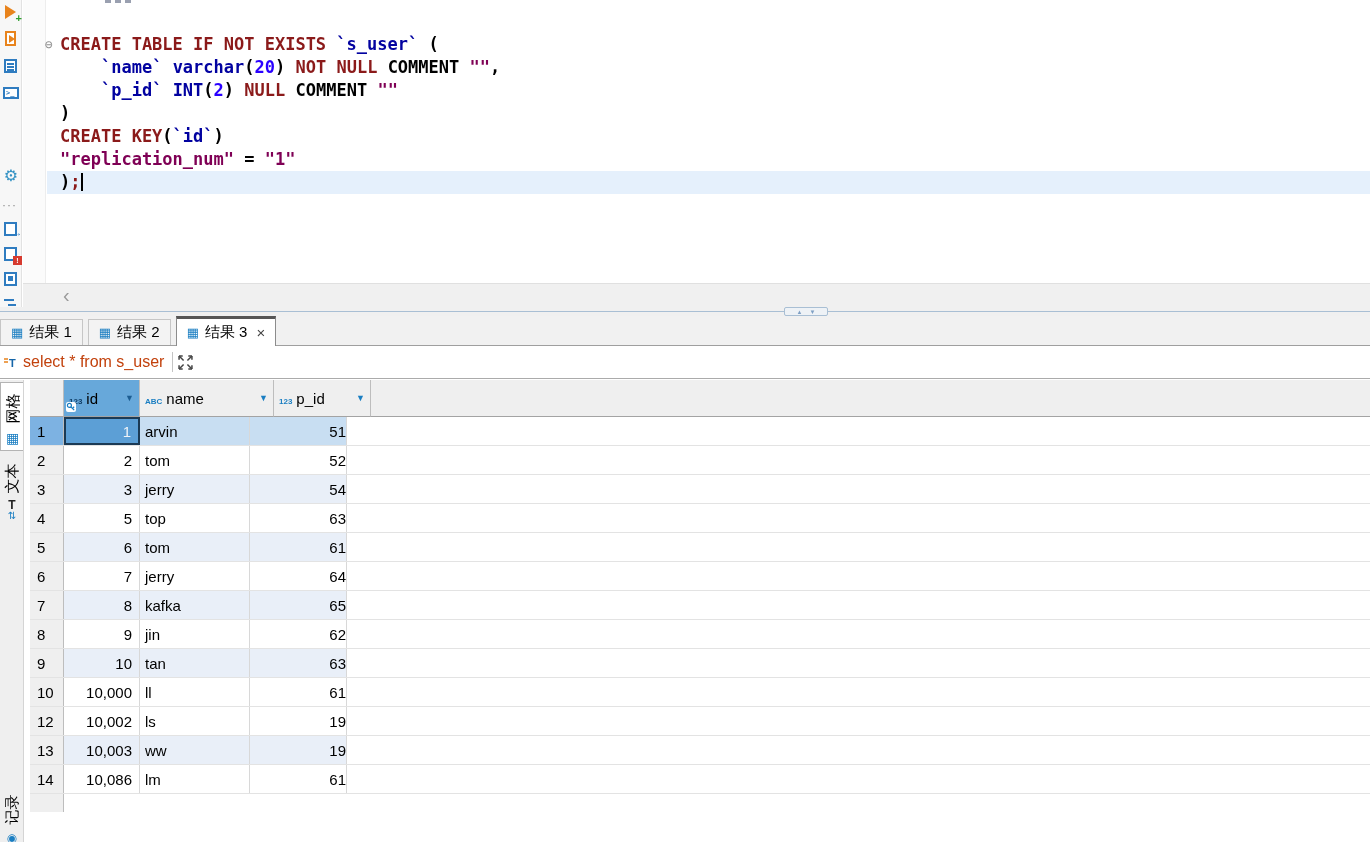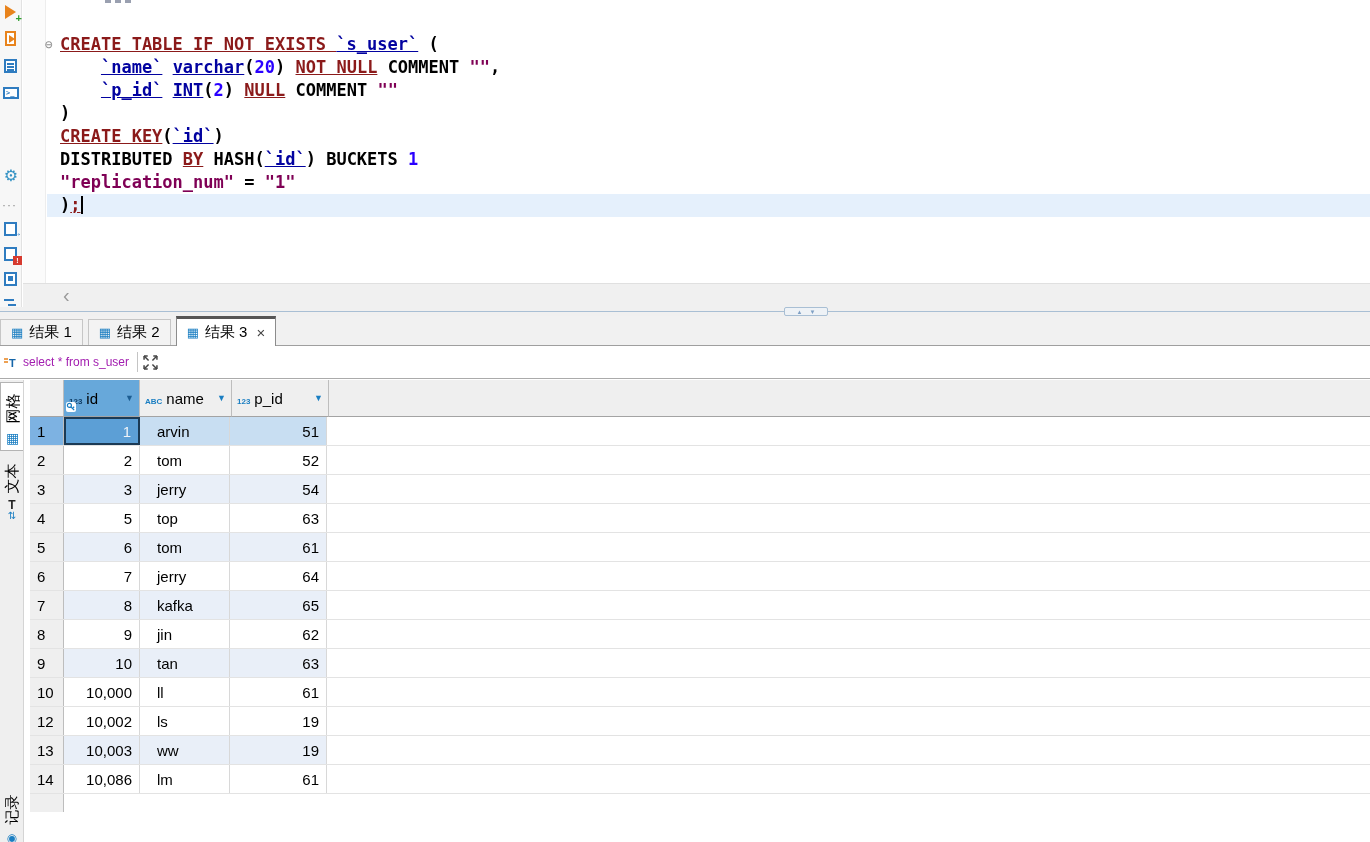--- a/index.html
+++ b/index.html
@@ -29,22 +29,22 @@
                 color:#fff; font-size:7px; font-weight:bold; text-align:center; line-height:9px; }
   .dot-blue   { position:absolute; left:6px; top:6px; width:5px; height:5px; background:#2f7cc0; }
 
   
   #editor { position:absolute; left:23px; top:0; width:1347px; height:283px; background:#fff; }
   #gutter { position:absolute; left:0; top:0; width:23px; height:100%; background:#fbfbfb; border-right:1px solid #ededed; }
   #code   { position:absolute; left:24px; top:10px; right:0; }
   .codeline { position:relative; height:23px; line-height:23px; white-space:pre; padding-left:13px;
               font-family:"DejaVu Sans Mono", monospace; font-size:17px; font-weight:bold; }
   .codeline.current { background:#e5f0fc; }
-  .tok-kw  { color:#8b1a1a;text-decoration:underline; }
-  .tok-id  { color:#0202a0;text-decoration:underline; }
+  .tok-kw  { color:#8b1a1a; }
+  .tok-id  { color:#0202a0; }
   .tok-num { color:#2a00ff; }
   .tok-str { color:#7f0055; }
   .tok-pl  { color:#000000; }
   .fold { position:absolute; left:-2px; top:0; font-size:13px; color:#8f8f8f; font-weight:normal; }
   .caret { display:inline-block; width:2px; height:18px; background:#000; vertical-align:-3px; }
   .smudge { position:absolute; top:0; width:6px; height:3px; background:#9aa0b0; }
 
   
   #hscroll { position:absolute; left:23px; top:283px; width:1347px; height:24px;
              background:#f0f0f0; border-top:1px solid #e0e0e0; }
@@ -65,21 +65,21 @@
           background:#f3f3f3; border:1px solid #c6c6c6; border-bottom:none; font-size:15px; cursor:pointer; }
   .rtab.active { height:30px; background:#fff; border:1px solid #8c8c8c; border-bottom:none;
                  border-top:3px solid #565656; margin-bottom:-1px; z-index:2; }
   .rtab .gicon { color:#1a7ec2; font-size:13px; line-height:13px; }
   .rtab .xclose { color:#444; font-size:15px; margin-left:3px; cursor:pointer; }
 
   
   #filterbar { position:absolute; left:0; top:346px; width:1370px; height:33px; background:#fff;
                border-bottom:1px solid #ababab; display:flex; align-items:center; }
   #filterbar .ficon { margin-left:2px; width:17px; height:17px; flex:none; }
-  #filterbar .query { color:#a21caf; font-size:12px; margin-left:4px; white-space:nowrap; }
+  #filterbar .query { color:#c2410c; font-size:16px; margin-left:4px; white-space:nowrap; }
   #filterbar .vsep { width:1px; height:20px; background:#c4c4c4; margin:0 5px 0 8px; }
   #filterbar .expico { width:15px; height:15px; flex:none; }
   #filterbar .phold { color:#9b9b9b; font-size:16px; font-style:italic; margin-left:6px; white-space:nowrap; }
 
   
   #results { position:absolute; left:0; top:380px; width:1370px; height:462px; background:#fff; }
   #sidetabs { position:absolute; left:0; top:0; width:24px; height:100%;
               background:#efefef; border-right:1px solid #d4d4d4; overflow:hidden; }
   .stab { width:24px; display:flex; flex-direction:column; align-items:center; padding:6px 0 4px 0; margin-top:2px; cursor:pointer; }
   .stab .lblbox { display:flex; align-items:center; justify-content:center; }
@@ -104,22 +104,22 @@
   .hcell.sel .ticn { color:#103f68; }
   .keybadge { position:absolute; left:-3px; bottom:-5px; width:10px; height:10px; background:#fff; border-radius:2px; }
   .harrow { margin-left:auto; font-size:9px; color:#1a7ec2; padding-left:8px; }
   .hcell.sel .harrow { color:#1c5d92; }
 
   #gridbody .row { display:flex; height:29px; border-bottom:1px solid #e3e3e3; }
   .rn { width:34px; flex:none; background:#efefef; border-right:1px solid #bdbdbd;
         font-size:15px; display:flex; align-items:center; padding-left:7px; cursor:pointer; }
   .cell { flex:none; font-size:15px; display:flex; align-items:center; border-right:1px solid #d8d8d8; cursor:pointer; }
   .c-id   { width:76px;  justify-content:flex-end; padding-right:7px; }
-  .c-name { width:90px; padding-left:17px; }
-  .c-pid  { width:97px;  justify-content:flex-end; padding-right:7px; }
+  .c-name { width:110px; padding-left:5px; }
+  .c-pid  { width:97px;  justify-content:flex-end; }
   .fillcell { flex:1; background:#fff; }
   .row.tint .cell { background:#e9eff8; }
   .row.plain .cell { background:#fff; }
   .row.selected .rn { background:#7db2e2; }
   .row.selected .cell { background:#c8def2; }
   .row.selected .c-id { background:#5c9fd6; color:#eef3f8; border:2px solid #1b3a55; }
   .rowtail { display:flex; height:18px; }
   .rowtail .rn { border-right:1px solid #bdbdbd; }
 
   
@@ -178,21 +178,20 @@
     <div class="smudge" style="left:82px;"></div>
     <div class="smudge" style="left:92px;"></div>
     <div class="smudge" style="left:102px;"></div>
     <div id="code">
         <div class="codeline"></div>
         <div class="codeline"><span class="fold">⊖</span><span class="tok-kw">CREATE TABLE IF NOT EXISTS </span><span class="tok-id">`s_user`</span><span class="tok-pl"> (</span></div>
         <div class="codeline"><span class="tok-pl">    </span><span class="tok-id">`name`</span><span class="tok-pl"> </span><span class="tok-id">varchar</span><span class="tok-pl">(</span><span class="tok-num">20</span><span class="tok-pl">) </span><span class="tok-kw">NOT NULL</span><span class="tok-pl"> COMMENT </span><span class="tok-str">""</span><span class="tok-pl">,</span></div>
         <div class="codeline"><span class="tok-pl">    </span><span class="tok-id">`p_id`</span><span class="tok-pl"> </span><span class="tok-id">INT</span><span class="tok-pl">(</span><span class="tok-num">2</span><span class="tok-pl">) </span><span class="tok-kw">NULL</span><span class="tok-pl"> COMMENT </span><span class="tok-str">""</span></div>
         <div class="codeline"><span class="tok-pl">)</span></div>
         <div class="codeline"><span class="tok-kw">CREATE KEY</span><span class="tok-pl">(</span><span class="tok-id">`id`</span><span class="tok-pl">)</span></div>
-        <div class="codeline"><span class="tok-pl">DISTRIBUTED </span><span class="tok-kw">BY</span><span class="tok-pl"> HASH(</span><span class="tok-id">`id`</span><span class="tok-pl">) BUCKETS </span><span class="tok-num">1</span></div>
         <div class="codeline"><span class="tok-str">"replication_num"</span><span class="tok-pl"> = </span><span class="tok-str">"1"</span></div>
         <div class="codeline current"><span class="tok-pl">)</span><span class="tok-kw">;</span><span class="caret"></span></div>
       </div>
   </div>
 
   <div id="hscroll">
     <span class="chev">‹</span>
   </div>
 
   <div id="splitter">
@@ -258,21 +257,21 @@
       <div id="gridheader">
           <div class="hcorner"></div>
           <div class="hcell sel" style="width: 76px;">
             <span class="typewrap"><span class="ticn">123</span><svg class="keybadge" viewBox="0 0 10 10">
                 <circle cx="3.4" cy="3.4" r="2" fill="none" stroke="#1a7ec2" stroke-width="1.2"></circle>
                 <path d="M4.8 4.8 L8.2 8.2 M6.8 6 L8.2 4.8" stroke="#1a7ec2" stroke-width="1.2" fill="none"></path>
               </svg></span>
             <span>id</span>
             <span class="harrow">▼</span>
           </div>
-          <div class="hcell" style="width: 92px; align-items: center;">
+          <div class="hcell" style="width: 134px; align-items: center;">
             <span class="typewrap"><span class="ticn">ABC</span></span>
             <span>name</span>
             <span class="harrow">▼</span>
           </div>
           <div class="hcell" style="width: 97px;">
             <span class="typewrap"><span class="ticn">123</span></span>
             <span>p_id</span>
             <span class="harrow">▼</span>
           </div>
           <div class="hfill"></div>

